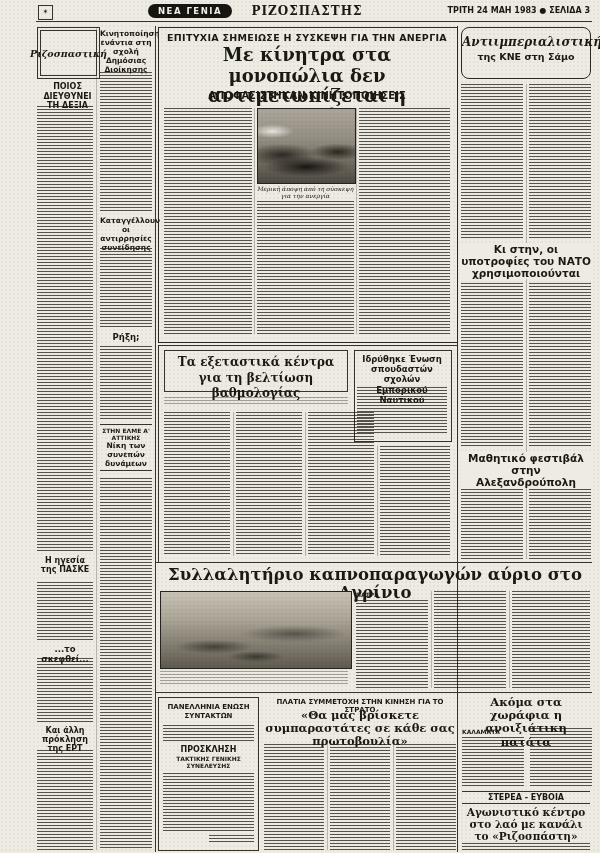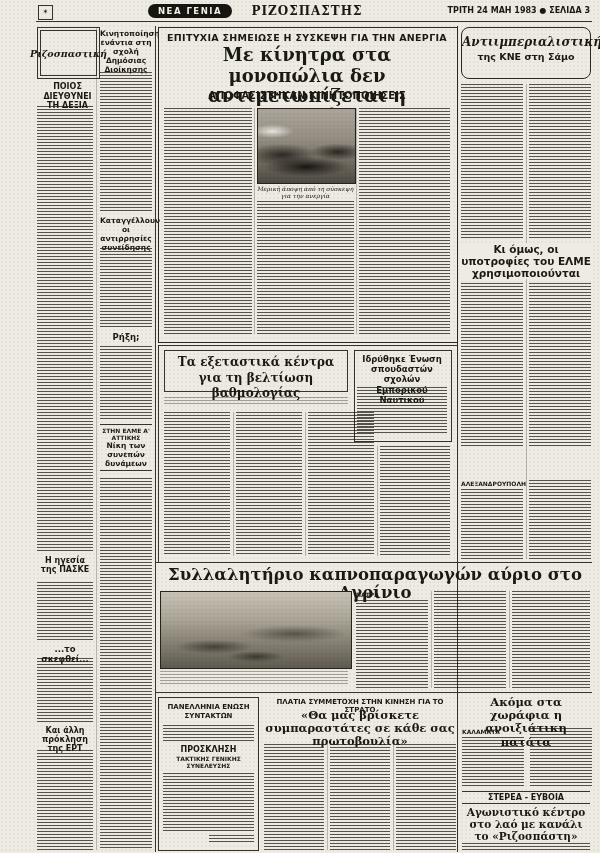--- a/index.html
+++ b/index.html
@@ -99,23 +99,24 @@
   <div class="abs rule-l" style="left:377px;top:446px;width:1px;height:110px;"></div>
   <div class="abs sim" style="left:380px;top:446px;width:70px;height:110px;"></div>
 
   <div class="abs box2" style="left:461px;top:27px;width:130px;height:52px;border-radius:8px;padding-top:8px;box-sizing:border-box;">
     <div class="serif ital b ctr" style="font-size:12px;line-height:1.1;">Αντιιμπεριαλιστική</div>
     <div class="b ctr" style="font-size:9.5px;margin-top:2px;">της ΚΝΕ στη Σάμο</div>
   </div>
   <div class="abs sim" style="left:461px;top:84px;width:62px;height:154px;"></div>
   <div class="abs rule-l" style="left:526px;top:84px;width:1px;height:475px;"></div>
   <div class="abs sim" style="left:529px;top:84px;width:62px;height:154px;"></div>
-  <div class="abs b ctr" style="left:461px;top:243px;width:130px;font-size:10.5px;line-height:1.15;background:#eeebe2;position:absolute;z-index:1;">Κι όμως, οι υποτροφίες του ΕΛΜΕ χρησιμοποιούνται</div>
+  <div class="abs b ctr" style="left:461px;top:243px;width:130px;font-size:10.5px;line-height:1.15;background:#eeebe2;position:absolute;z-index:1;">Κι στην, οι υποτροφίες του ΝΑΤΟ χρησιμοποιούνται</div>
   <div class="abs sim" style="left:461px;top:283px;width:62px;height:164px;"></div>
   <div class="abs sim" style="left:529px;top:283px;width:62px;height:164px;"></div>
+  <div class="abs b ctr" style="left:461px;top:452px;width:130px;font-size:10.5px;line-height:1.15;background:#eeebe2;z-index:1;">Μαθητικό φεστιβάλ στην Αλεξανδρούπολη</div>
   <div class="abs b" style="left:461px;top:480px;width:62px;font-size:6px;">ΑΛΕΞΑΝΔΡΟΥΠΟΛΗ</div>
   <div class="abs sim" style="left:461px;top:489px;width:62px;height:70px;"></div>
   <div class="abs sim" style="left:529px;top:480px;width:62px;height:79px;"></div>
 
   <div class="abs rule" style="left:156px;top:562px;width:436px;height:1px;"></div>
   <div class="abs serif b ctr" style="left:160px;top:566px;width:430px;font-size:16.5px;line-height:1.1;">Συλλαλητήριο καπνοπαραγωγών αύριο στο Αγρίνιο</div>
   <div class="abs photo photo-field" style="left:160px;top:591px;width:190px;height:76px;"></div>
   <div class="abs sim lt" style="left:160px;top:671px;width:188px;height:15px;"></div>
   <div class="abs b" style="left:356px;top:591px;width:72px;font-size:6px;">ΠΑΤΡΑ</div>
   <div class="abs sim" style="left:356px;top:600px;width:72px;height:88px;"></div>

